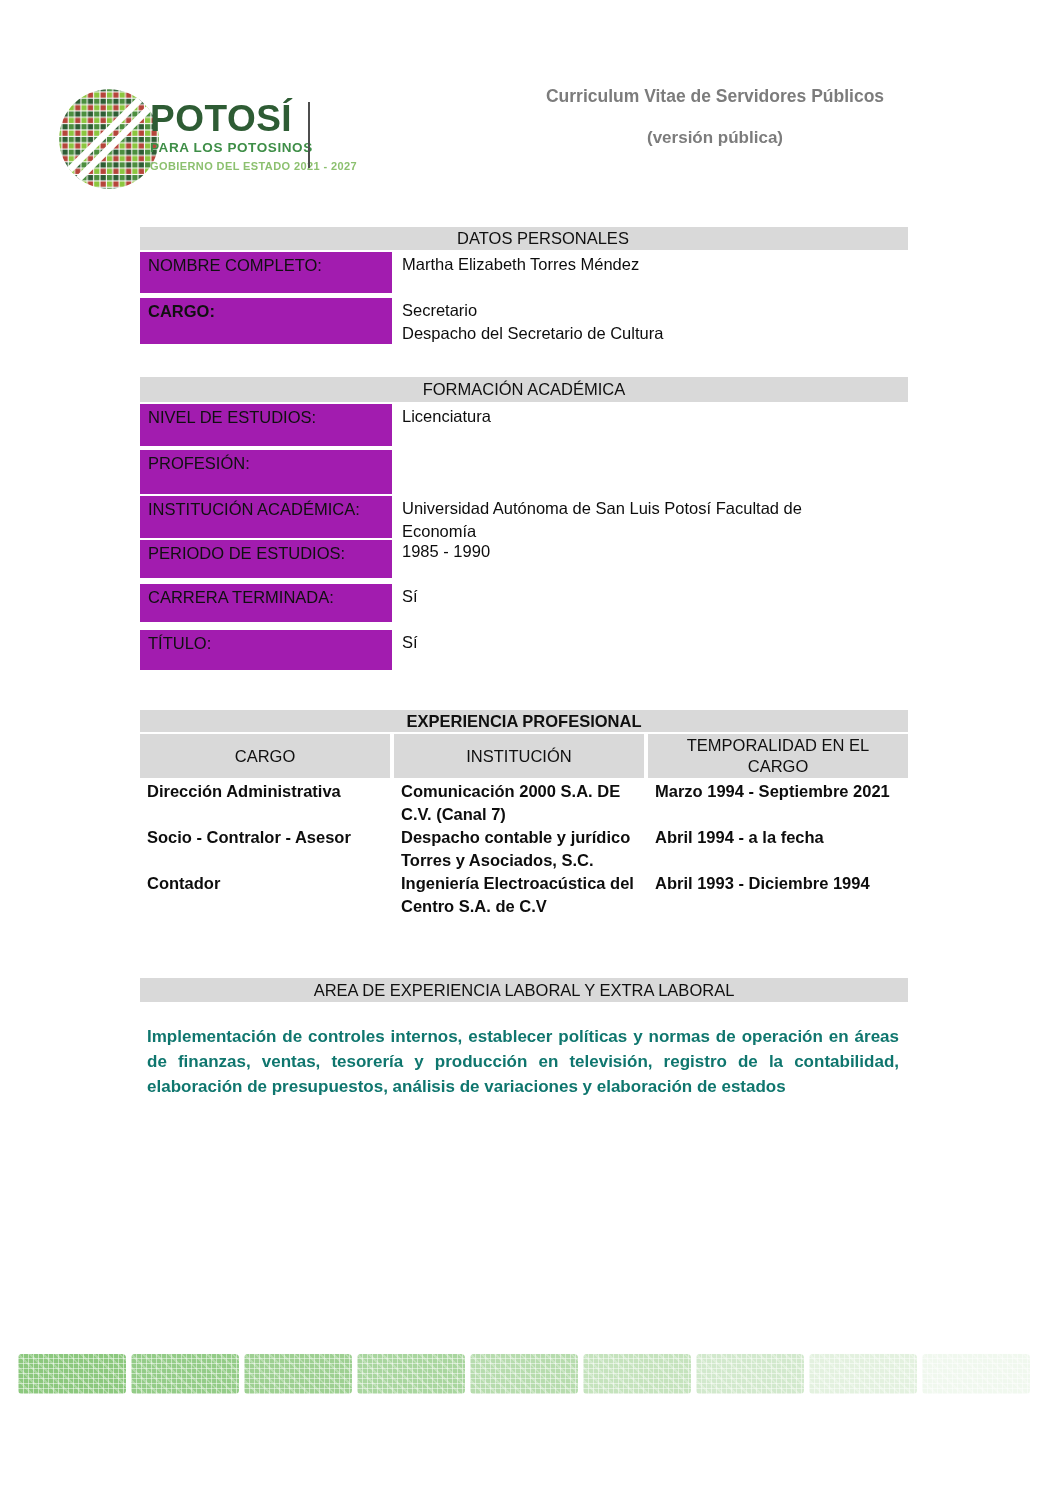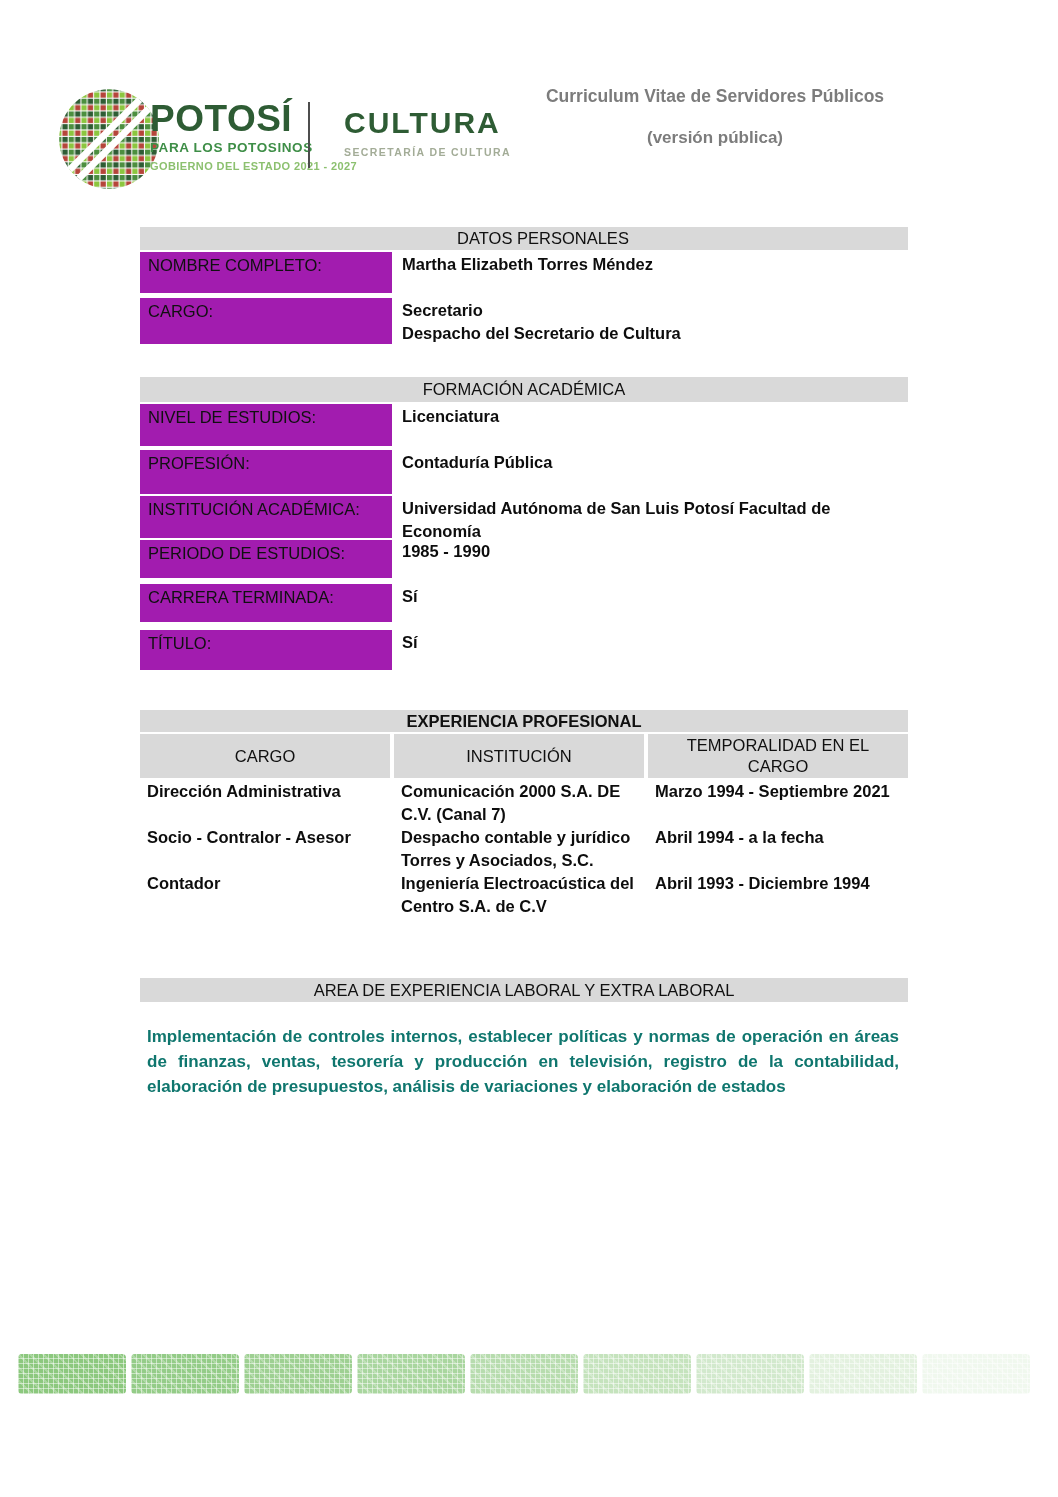--- a/index.html
+++ b/index.html
@@ -38,21 +38,21 @@
     font-size:16.5px; font-weight:400; color:#101010;
   }
   .field-label {
     position:absolute; left:0; width:252px;
     background:#a21caf;
     font-size:16.5px; padding:3px 6px 0 8px;
     color:#101010; line-height:21px;
   }
   .field-value {
     position:absolute; left:262px; width:470px;
-    font-size:16.5px; font-weight:700; line-height:23px;
+    font-size:16.5px; font-weight:400; line-height:23px;
     white-space:pre-line; color:#0d0d0d;
   }
 
   
   .exp-colheads { position:absolute; left:0; top:24px; width:768px; height:44px; }
   .exp-colhead {
     position:absolute; top:0; height:44px; background:#d9d9d9;
     display:flex; align-items:center; justify-content:center; text-align:center;
     font-size:16.5px; line-height:21px; color:#101010; padding:0 14px;
   }
@@ -117,47 +117,42 @@
   </div>
 
   <div class="brand-block">
     <div class="brand-name">POTOSÍ</div>
     <div class="brand-tagline">PARA LOS POTOSINOS</div>
     <div class="brand-gov">GOBIERNO DEL ESTADO 2021 - 2027</div>
   </div>
 
   <div class="logo-divider"></div>
 
-  <div class="cultura-block">
-    <div class="cultura-name">CULTURA</div>
-    <div class="cultura-sub">SECRETARÍA DE CULTURA</div>
-  </div>
 
   <div class="doc-title">
     <div class="doc-title-line1">Curriculum Vitae de Servidores Públicos</div>
     <div class="doc-title-line2">(versión pública)</div>
   </div>
 
   <div class="section" style="top:227px; height:125px;">
     <div class="section-bar" style="top:0; height:23px;padding-left:38px;">DATOS PERSONALES</div>
     <div class="field-label" style="top:25px; height:41px;">NOMBRE COMPLETO:</div>
     <div class="field-value" style="top:26px;">Martha Elizabeth Torres Méndez</div>
-    <div class="field-label" style="top:71px; height:46px;">CARGO:</div>
+    <div class="field-label" style="top:71px; height:46px;font-weight:bold;">CARGO:</div>
     <div class="field-value" style="top:72px;">Secretario
 Despacho del Secretario de Cultura</div>
   </div>
 
   <div class="section" style="top:377px; height:300px;">
     <div class="section-bar" style="top:0; height:25px;">FORMACIÓN ACADÉMICA</div>
 
     <div class="field-label" style="top:27px; height:42px;">NIVEL DE ESTUDIOS:</div>
     <div class="field-value" style="top:28px;">Licenciatura</div>
 
     <div class="field-label" style="top:73px; height:44px;">PROFESIÓN:</div>
-    <div class="field-value" style="top:74px;">Contaduría Pública</div>
 
     <div class="field-label" style="top:119px; height:42px;">INSTITUCIÓN ACADÉMICA:</div>
     <div class="field-value" style="top:120px; width:462px;">Universidad Autónoma de San Luis Potosí Facultad de Economía</div>
 
     <div class="field-label" style="top:163px; height:38px;">PERIODO DE ESTUDIOS:</div>
     <div class="field-value" style="top:163px;">1985 - 1990</div>
 
     <div class="field-label" style="top:207px; height:38px;">CARRERA TERMINADA:</div>
     <div class="field-value" style="top:208px;">Sí</div>
 

